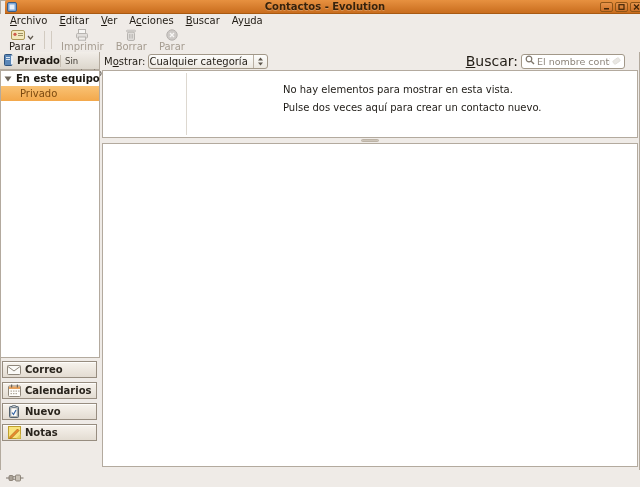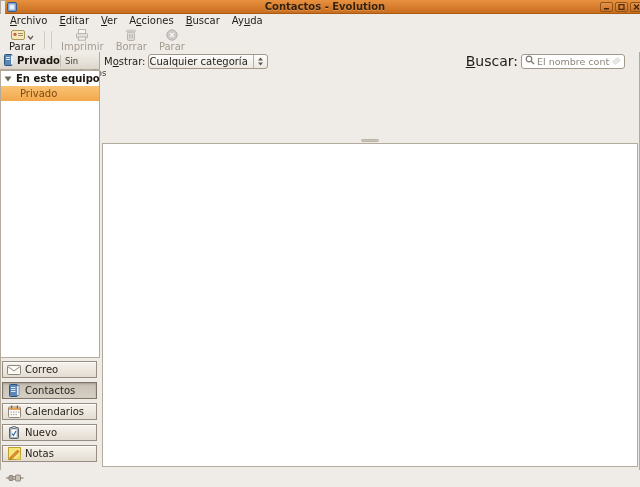--- a/index.html
+++ b/index.html
@@ -54,21 +54,21 @@
   
   .tree-box { position:absolute; left:0; top:70px; width:100px; height:288px; background:#fff; border:1px solid #b3aa9e; }
   .tree-root-row { position:relative; height:15px; line-height:15px; padding-left:15px; font-weight:bold; font-size:10px; color:#1c1812; white-space:nowrap; }
   .expander { position:absolute; left:3px; top:5px; display:flex; }
   .tree-sel-row { height:15px; line-height:15px; padding-left:19px; font-size:10px; color:#7c4a10;
     background:linear-gradient(#f9c274,#f3a84b); white-space:nowrap; }
 
   .switcher { position:absolute; left:2px; top:361px; width:95px; }
   .sw-btn { height:17px; margin-bottom:4px; display:flex; align-items:center; gap:4px; padding-left:4px;
     border:1px solid #978d80; border-radius:0; background:linear-gradient(#f7f3ed,#e3dcd2);
-    box-shadow:inset 0 1px 0 rgba(255,255,255,.8); font-size:10px; color:#29241d; white-space:nowrap; }
+    box-shadow:inset 0 1px 0 rgba(255,255,255,.8); font-size:10px; color:#29241d; white-space:nowrap;font-weight:bold; }
   .sw-btn.active { background:linear-gradient(#c8c0b4,#d6cfc4); border-color:#7e7568; box-shadow:inset 0 1px 2px rgba(0,0,0,.18); }
   .sw-icon { display:flex; width:14px; justify-content:center; }
 
   
   .top-pane { position:absolute; left:102px; top:70px; width:536px; height:68px; background:#fff; border:1px solid #b3aa9e; }
   .col-divider { position:absolute; left:83px; top:2px; bottom:2px; width:1px; background:#ddd8d0; }
   .empty-msg1 { position:absolute; left:180px; top:13px; font-size:10px; color:#1e1b16; white-space:nowrap; }
   .empty-msg2 { position:absolute; left:180px; top:31px; font-size:10px; color:#1e1b16; white-space:nowrap; }
   .splitter { position:absolute; left:102px; top:138px; width:536px; height:5px; display:flex; justify-content:center; align-items:center; }
   .grip { width:18px; height:3px; background:#cdc5b9; border-radius:2px; border:1px solid #bcb3a6; }
@@ -236,32 +236,20 @@
 
   <div class="switcher">
     <div class="sw-btn">
       <span class="sw-icon">
         <svg width="14" height="10">
             <rect x="0.5" y="0.5" width="13" height="9" rx="1" fill="#fbfaf7" stroke="#8f877b"></rect>
             <path d="M0.5,1.2 L7,6 L13.5,1.2" fill="none" stroke="#8f877b"></path>
           </svg>
       </span>
       <span>Correo</span>
-    </div>
-    <div class="sw-btn active">
-      <span class="sw-icon">
-        <svg width="12" height="13">
-            <rect x="1.5" y="0.5" width="8" height="12" rx="1" fill="#5b87b7" stroke="#2e537d"></rect>
-            <rect x="8.5" y="1.5" width="2.5" height="10" fill="#e8eef5" stroke="#2e537d" stroke-width="0.5"></rect>
-            <rect x="3" y="3" width="4.5" height="1" fill="#dce7f2"></rect>
-            <rect x="3" y="5" width="4.5" height="1" fill="#dce7f2"></rect>
-            <rect x="3" y="7" width="4.5" height="1" fill="#dce7f2"></rect>
-          </svg>
-      </span>
-      <span>Contactos</span>
     </div>
     <div class="sw-btn">
       <span class="sw-icon">
         <svg width="13" height="13">
             <rect x="0.5" y="2" width="12" height="10.5" rx="1" fill="#fdfcf9" stroke="#8f877b"></rect>
             <rect x="1" y="2.5" width="11" height="2.5" fill="#e9a25c"></rect>
             <rect x="3" y="0.5" width="1.2" height="3" fill="#6b645a"></rect>
             <rect x="8.8" y="0.5" width="1.2" height="3" fill="#6b645a"></rect>
             <g fill="#b1a99c">
               <rect x="2.5" y="6.5" width="1.5" height="1.2"></rect>
@@ -292,20 +280,25 @@
         <svg width="13" height="13">
             <rect x="0.5" y="0.5" width="12" height="12" fill="#f8e47c" stroke="#bfa02f"></rect>
             <path d="M12.5,12.5 L8,12.5 L12.5,8 Z" fill="#e6cf5e"></path>
             <path d="M2,10.5 L9.5,3 l1.6,1.6 L3.6,12.1 l-2.1,0.5 Z" fill="#ea8b2d" stroke="#a55f14" stroke-width="0.6"></path>
           </svg>
       </span>
       <span>Notas</span>
     </div>
   </div>
 
+  <div class="top-pane">
+    <div class="col-divider"></div>
+    <div class="empty-msg1">No hay elementos para mostrar en esta vista.</div>
+    <div class="empty-msg2">Pulse dos veces aquí para crear un contacto nuevo.</div>
+  </div>
 
   <div class="splitter">
     <div class="grip"></div>
   </div>
 
   <div class="bottom-pane"></div>
 
   <div class="statusbar">
     <span class="online-btn">
       <span>

